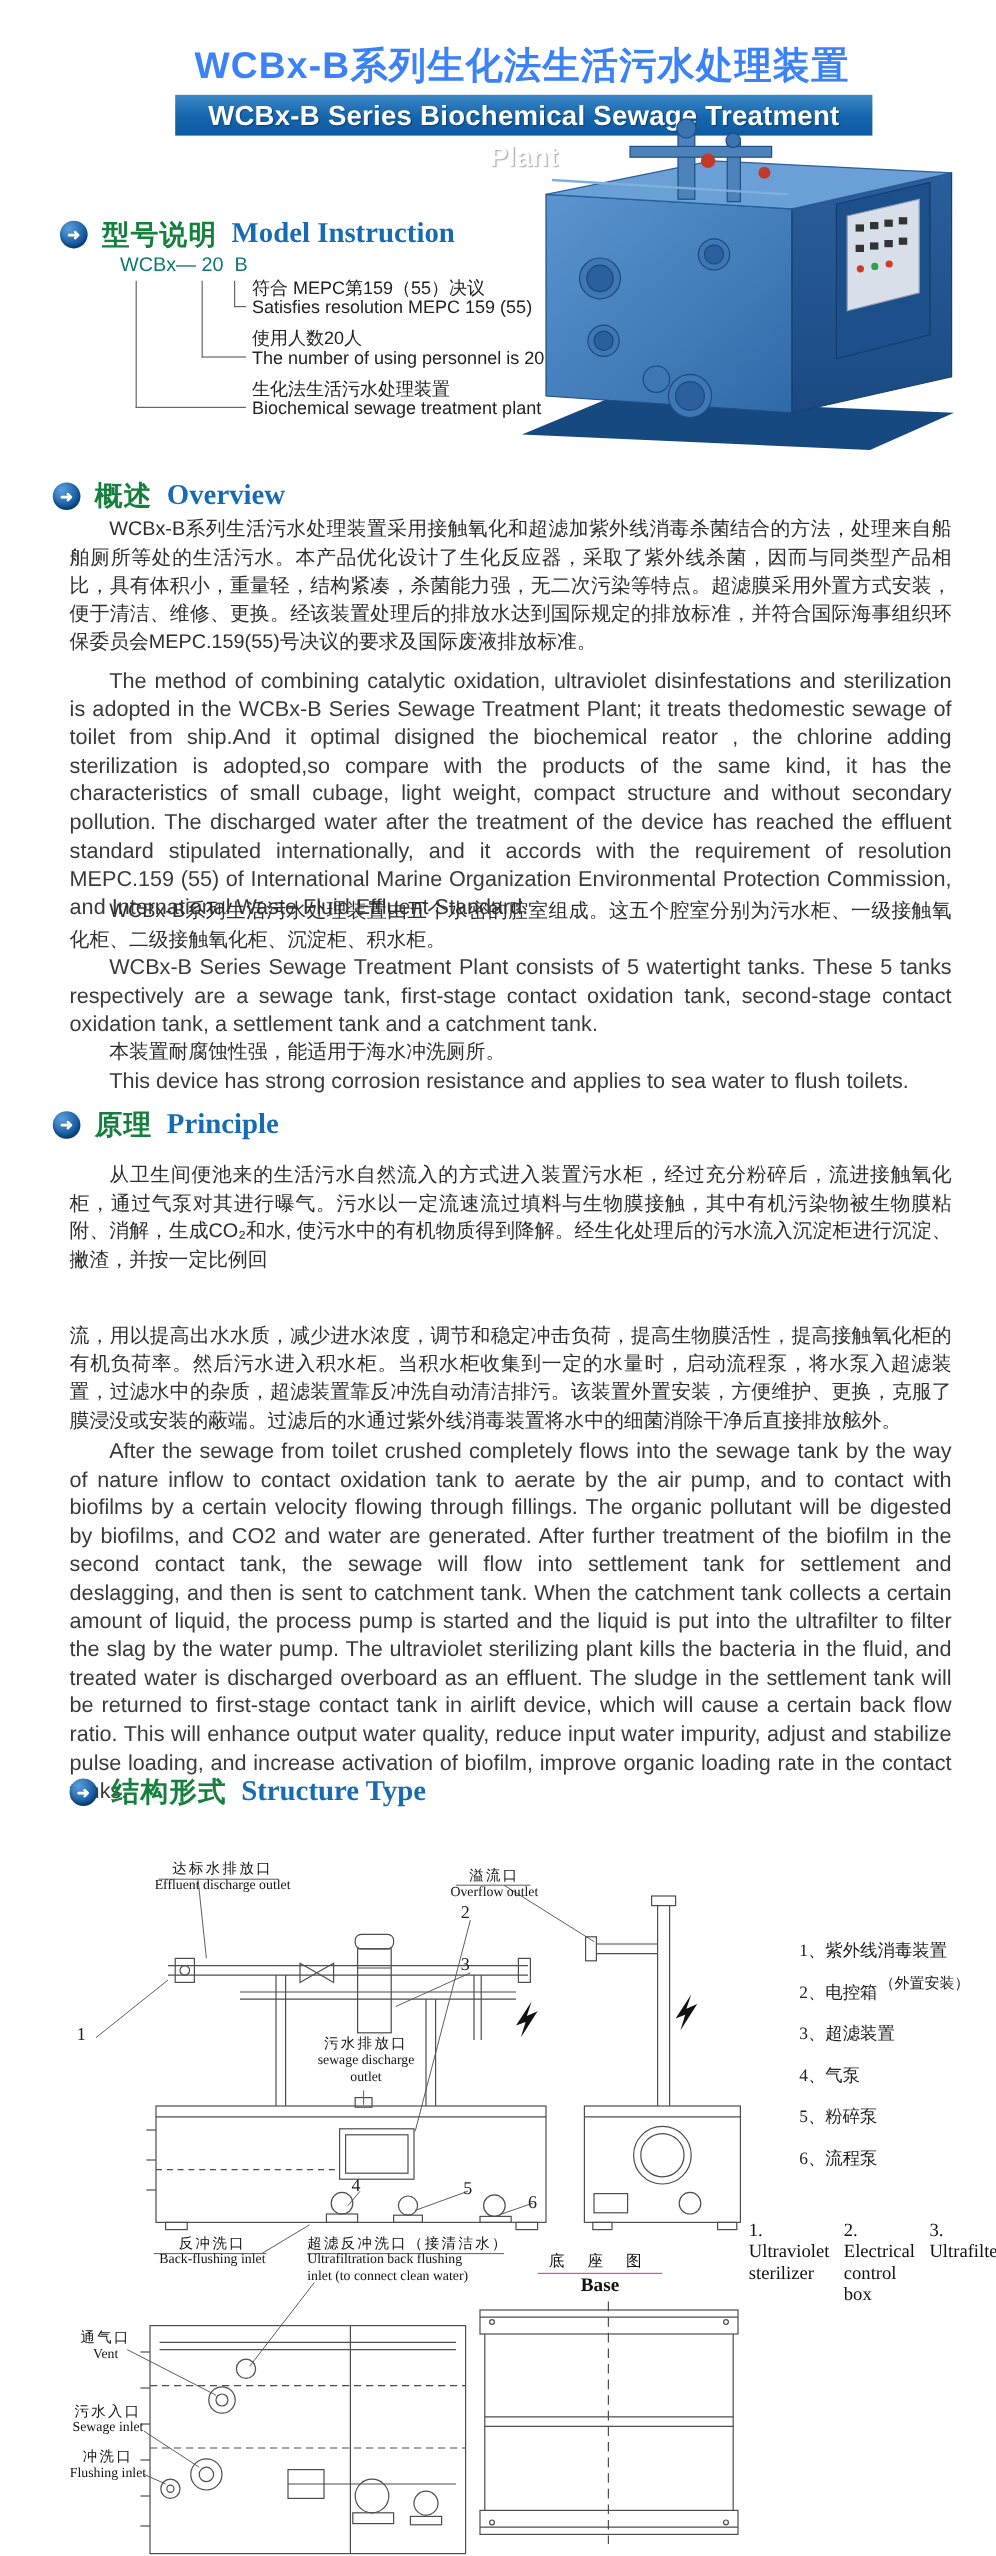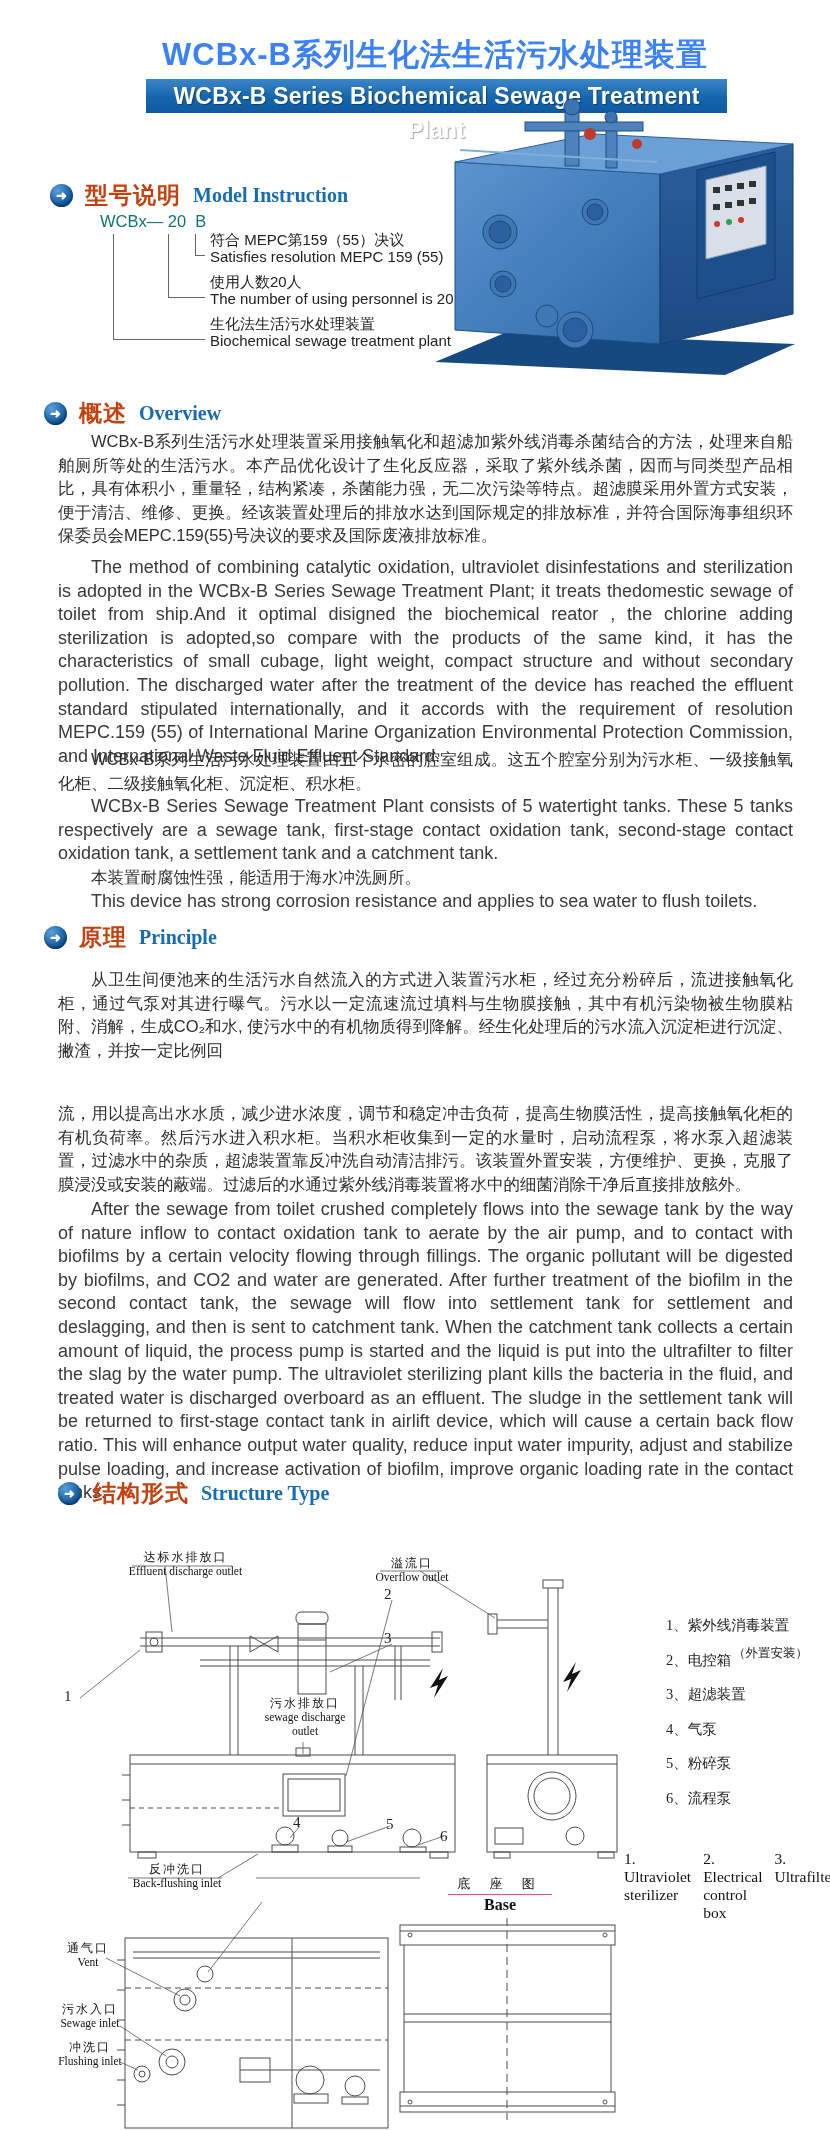--- a/index.html
+++ b/index.html
@@ -12,22 +12,22 @@
   .banner { position:absolute; left:146px; top:79px; width:581px; height:34px;
             background:linear-gradient(180deg,#3a87c6 0%,#1565ad 55%,#0d5aa1 100%);
             color:#fff; font-size:23px; font-weight:bold; text-align:center; line-height:34px;
             text-shadow:1px 1px 1px rgba(0,0,0,.35); letter-spacing:.2px; }
 
   .sechead { position:absolute; display:flex; align-items:center; gap:12px; white-space:nowrap; }
   .ball { width:23px; height:23px; border-radius:50%; flex:0 0 23px;
           background:radial-gradient(circle at 32% 28%, #5aa0dc, #0b4f95 72%);
           color:#fff; font-size:13px; font-weight:bold; display:flex; align-items:center;
           justify-content:center; box-shadow: inset 0 -2px 3px rgba(0,0,0,.3); }
-  .h-zh { font-size:23px; font-weight:bold; color:#c2410c; letter-spacing:1px; }
-  .h-en { font-size:20px; font-weight:bold; color:#176bb3; font-family:"Liberation Serif",serif; }
+  .h-zh { font-size:23px; font-weight:bold; color:#15803d; letter-spacing:1px; }
+  .h-en { font-size:24px; font-weight:bold; color:#176bb3; font-family:"Liberation Serif",serif; }
 
   .para { position:absolute; left:58px; width:735px; text-align:justify; color:#2e2e2e; }
   .cn  { font-size:16.5px; line-height:23.6px; text-indent:33px; }
   .en  { font-size:18px;  line-height:23.6px; text-indent:33px; color:#3a3a3a; }
   .noind { text-indent:0; }
 
   .mcode { position:absolute; left:100px; top:212px; font-size:16.5px; color:#0f766e; white-space:pre; }
   .mlbl  { position:absolute; font-size:15px; color:#222; white-space:nowrap; }
   .conn  { position:absolute; border-left:1px solid #666; border-bottom:1px solid #666; }
 
@@ -283,20 +283,25 @@
     <span class="den">Overflow outlet</span>
   </div>
   <div class="dlb" style="left:261px; top:1696px; width:88px;">
     <span class="dzh">污水排放口</span>
     <span class="den">sewage discharge outlet</span>
   </div>
   <div class="dlb" style="left:122px; top:1862px; width:110px;">
     <span class="dzh">反冲洗口</span>
     <span class="den">Back-flushing inlet</span>
   </div>
+  <div class="dlb left" style="left:256px; top:1862px; width:175px;">
+    <span class="dzh">超滤反冲洗口（接清洁水）</span>
+    <span class="den">Ultrafiltration back flushing</span>
+    <span class="den">inlet (to connect clean water)</span>
+  </div>
   <div class="dlb" style="left:448px; top:1876px; width:104px;">
     <span class="base-zh">底 座 图</span>
     <span class="base-en">Base</span>
   </div>
   <div class="dlb" style="left:58px; top:1941px; width:60px;">
     <span class="dzh">通气口</span>
     <span class="den">Vent</span>
   </div>
   <div class="dlb" style="left:50px; top:2002px; width:80px;">
     <span class="dzh">污水入口</span>

